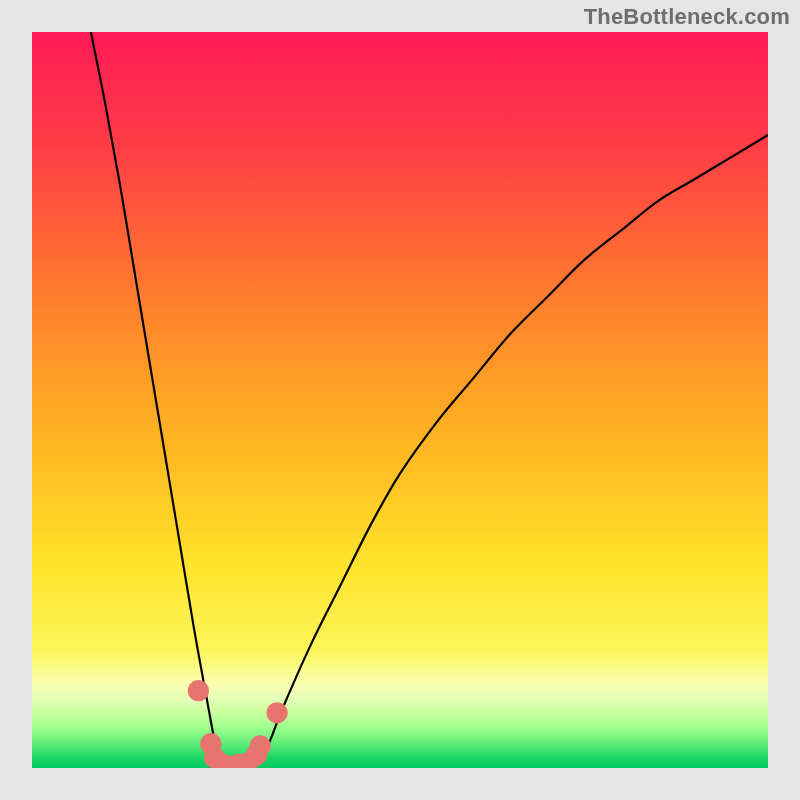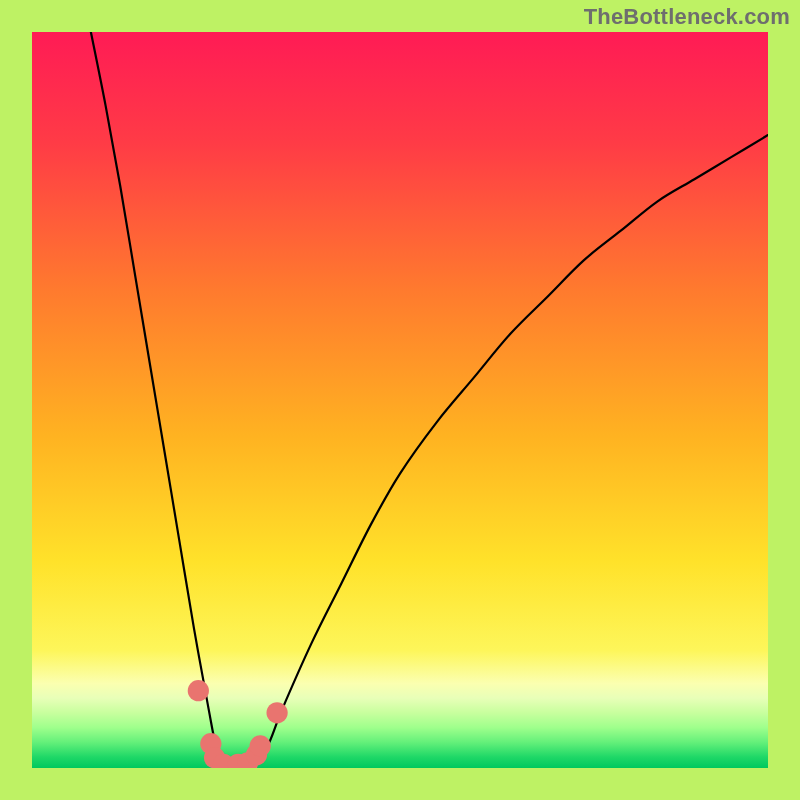--- a/index.html
+++ b/index.html
@@ -9,21 +9,21 @@
     height: 800px;
     background: #000;
     overflow: hidden;
   }
   .frame {
     position: absolute;
     left: 0;
     top: 0;
     width: 800px;
     height: 800px;
-    background: #bef264;
+    background: #e5e5e5;
   }
   .plot-area {
     position: absolute;
     left: 32px;
     top: 32px;
     width: 736px;
     height: 736px;
     overflow: hidden;
   }
   .gradient {

